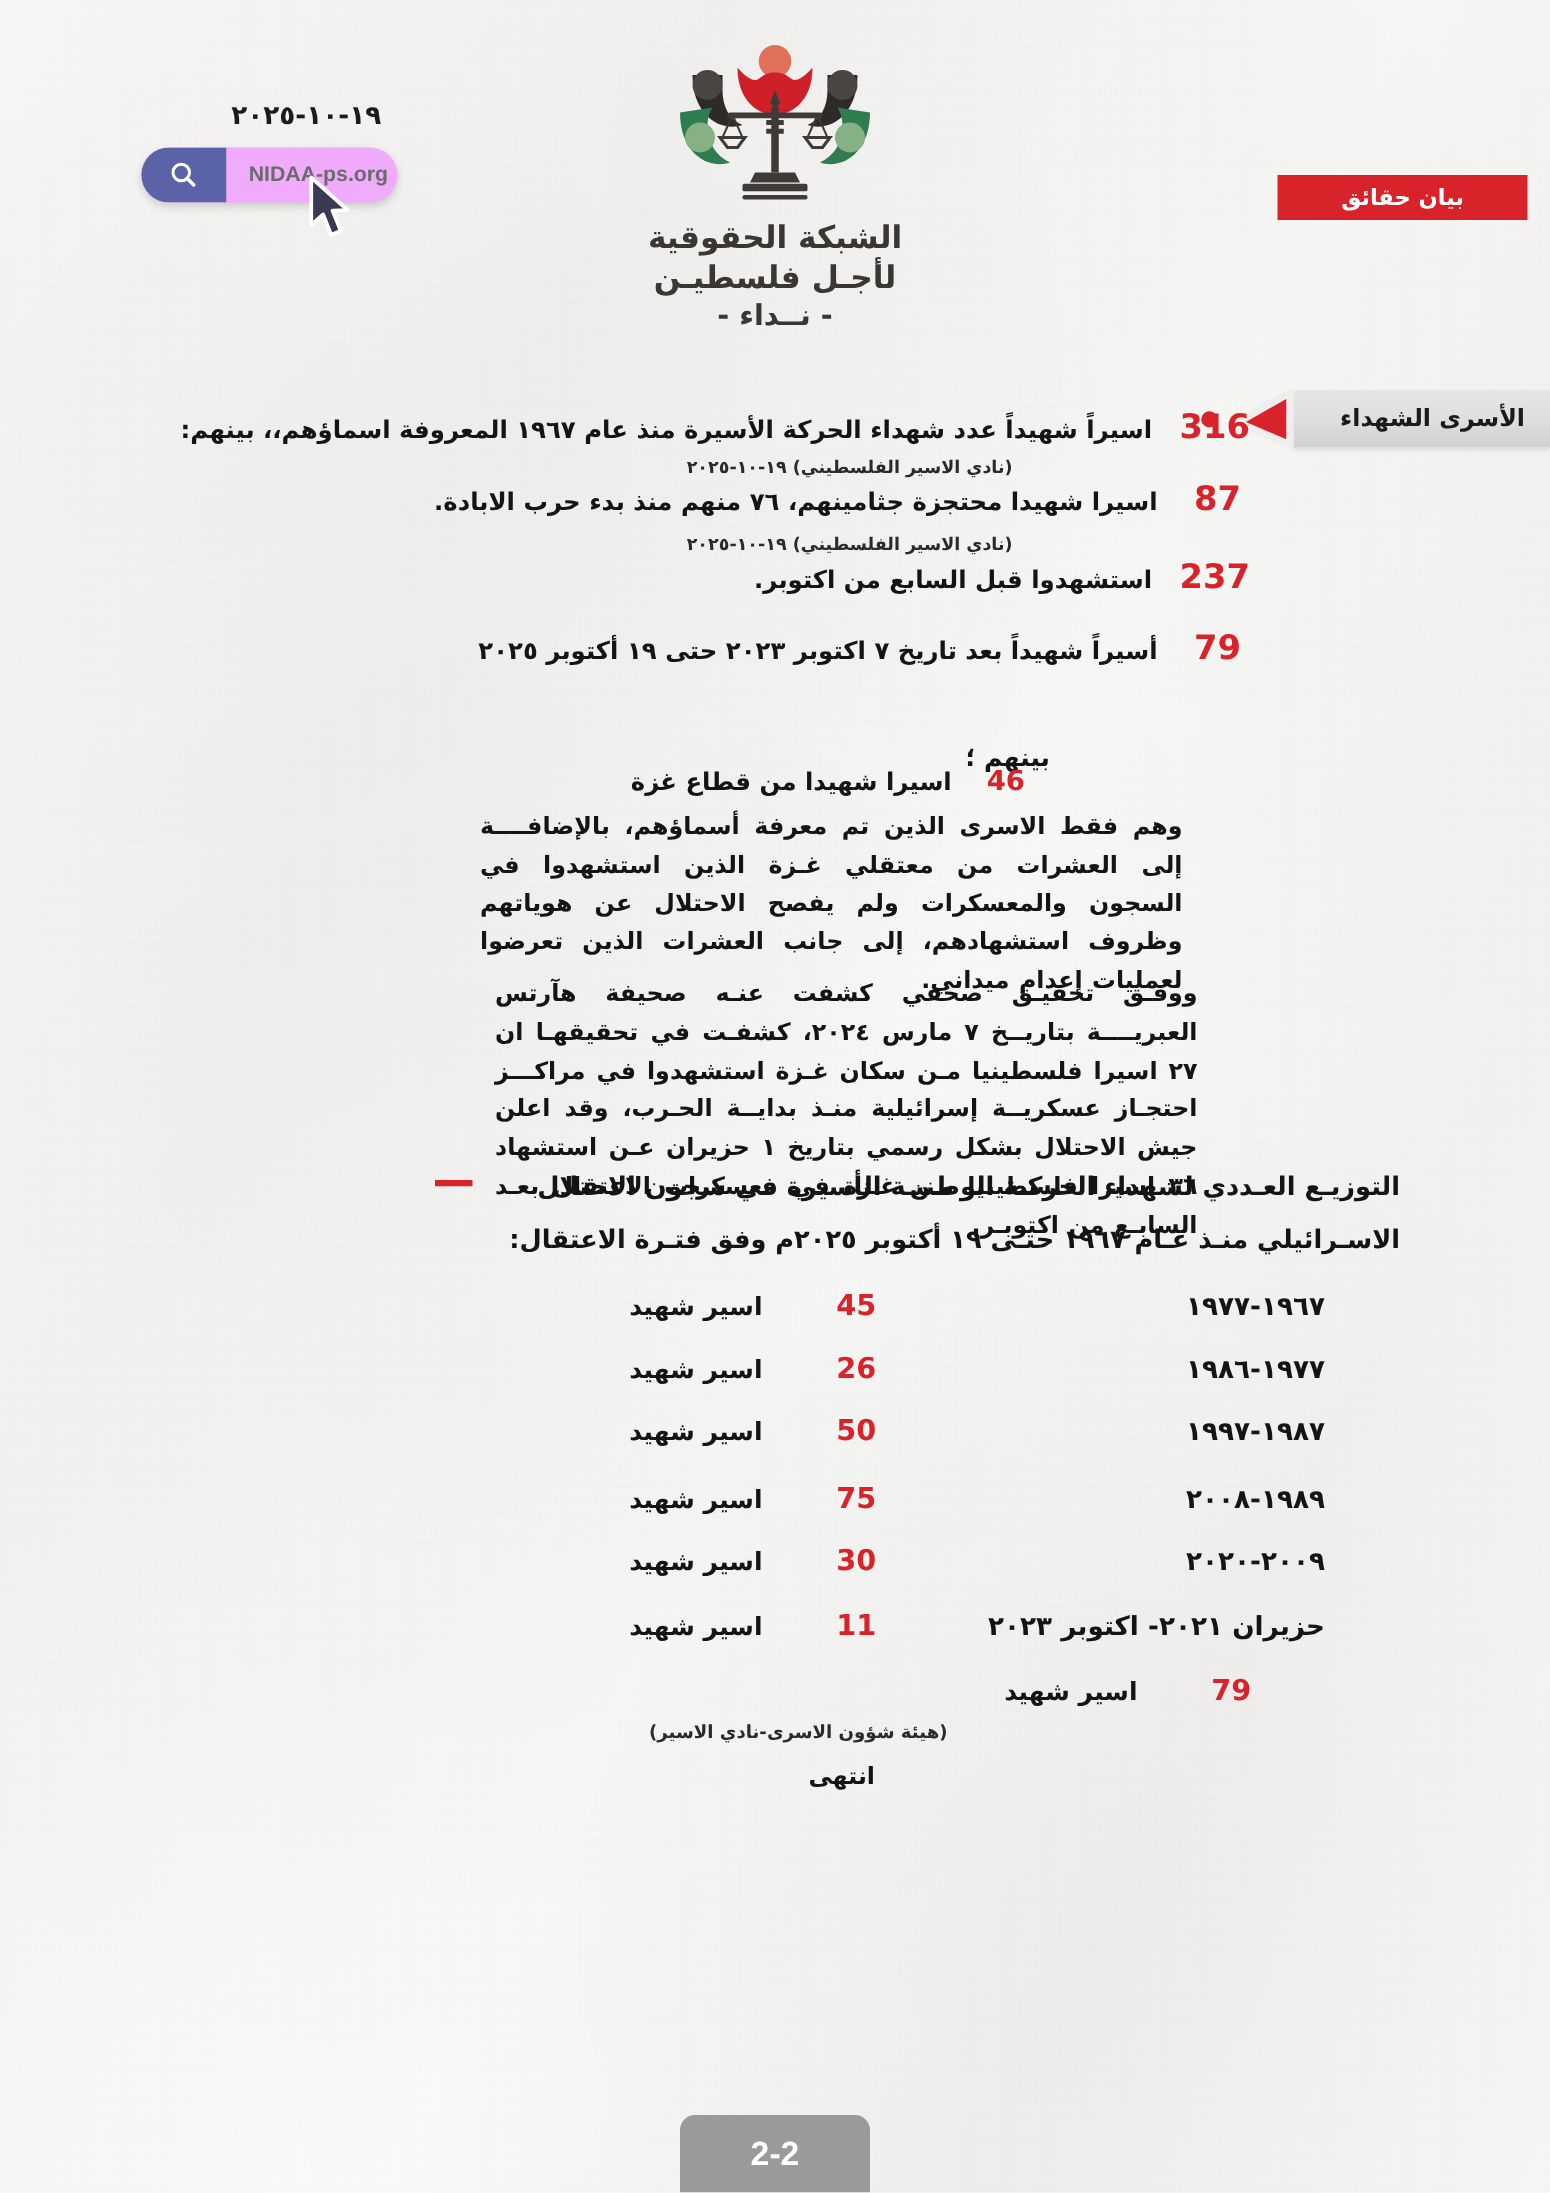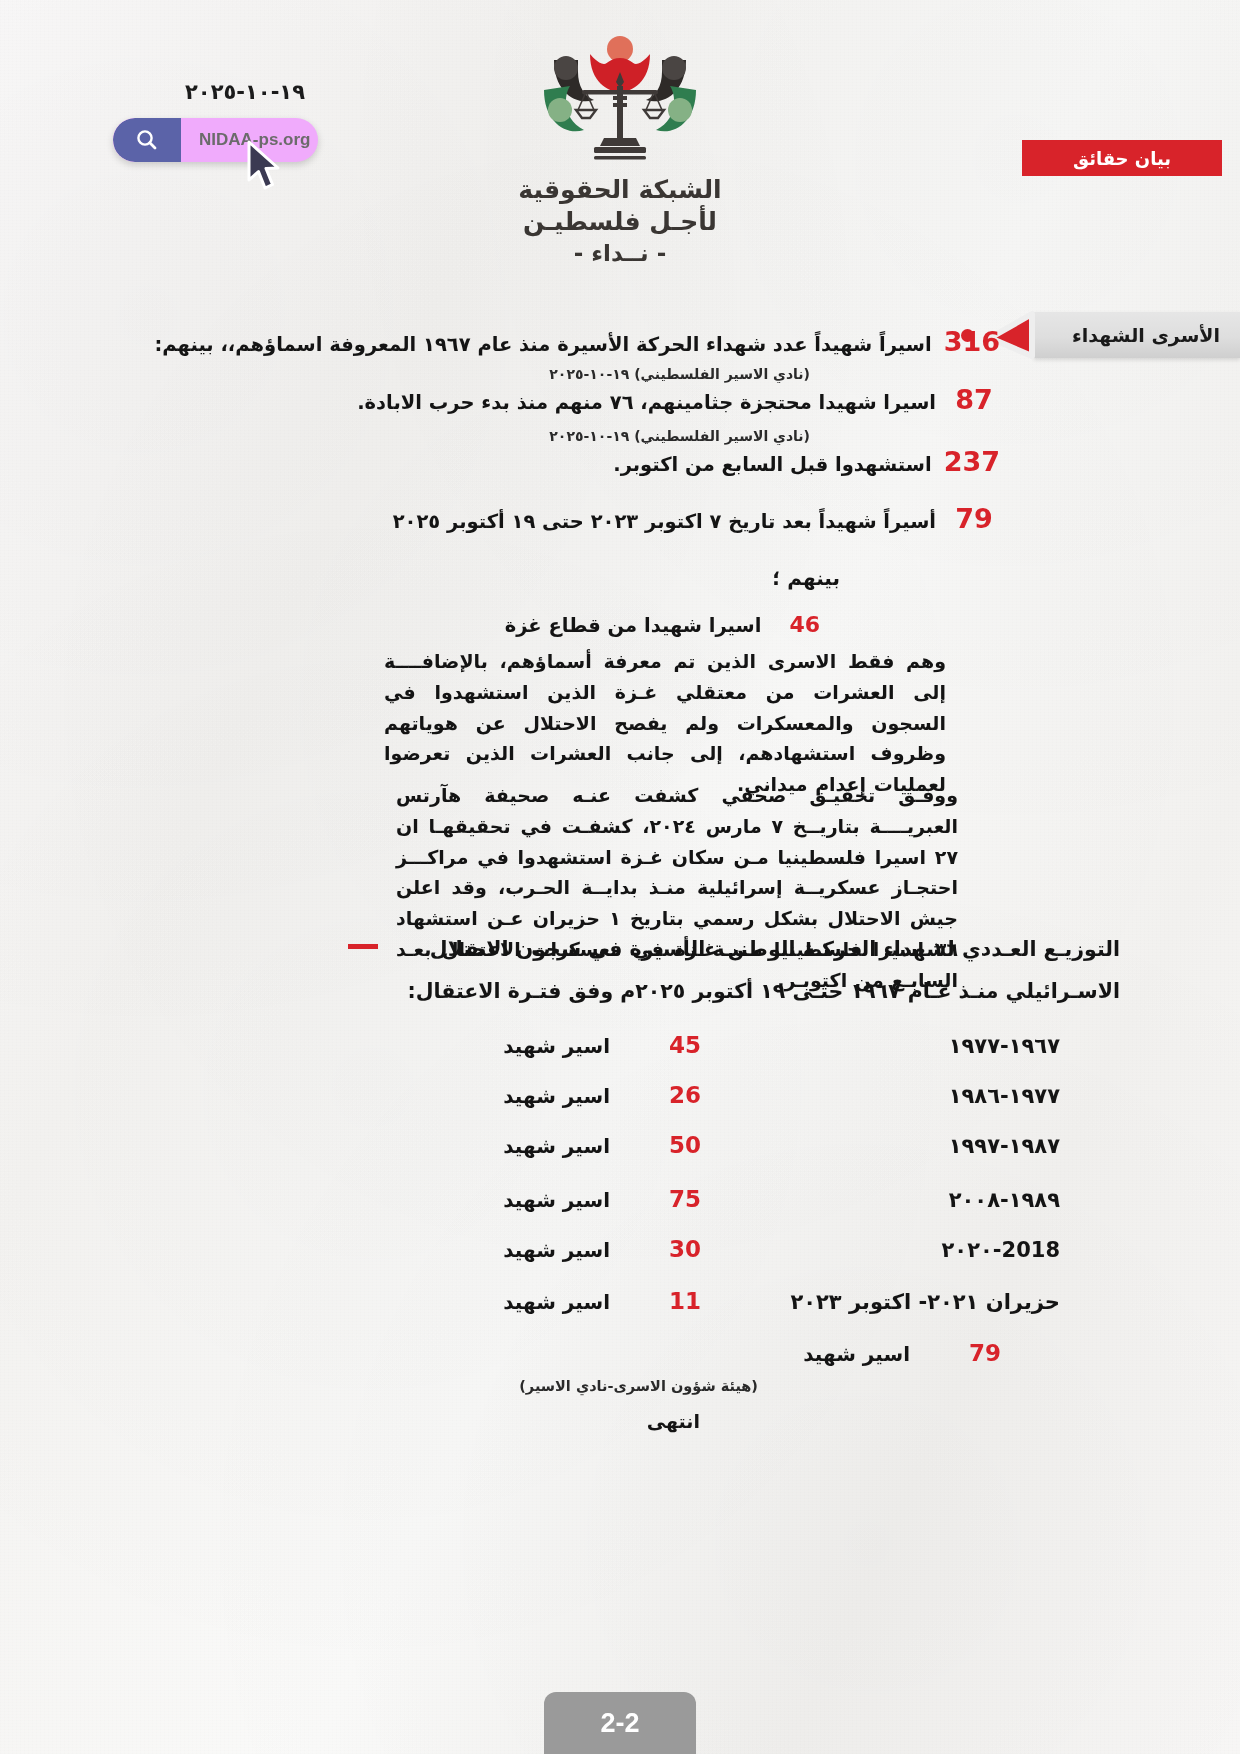--- a/index.html
+++ b/index.html
@@ -163,21 +163,21 @@
     font-weight: 700;
     direction: ltr;
     min-width: 52px;
     text-align: center;
     flex: none;
   }
   .stat-text {
     font-size: 19.5px;
     font-weight: 700;
     color: #141414;
-    margin-right: 12px;
+    margin-right: 22px;
     line-height: 1.45;
     white-space: nowrap;
   }
   .src-note {
     position: absolute;
     font-size: 14px;
     font-weight: 700;
     color: #2a2a2a;
   }
 
@@ -384,21 +384,21 @@
   <div class="stat" style="right:240px; top:446px;">
     <div class="stat-num">237</div>
     <div class="stat-text">استشهدوا قبل السابع من اكتوبر.</div>
   </div>
 
   <div class="stat" style="right:240px; top:503px;">
     <div class="stat-num">79</div>
     <div class="stat-text">أسيراً شهيداً بعد تاريخ ٧ اكتوبر ٢٠٢٣ حتى  ١٩ أكتوبر ٢٠٢٥</div>
   </div>
 
-  <div class="between-label" style="right:400px; top:566px;">بينهم ؛</div>
+  <div class="between-label" style="right:400px; top:594px;">بينهم ؛</div>
 
   <div class="stat" style="right:420px; top:612px;">
     <div class="stat-sub-num">46</div>
     <div class="stat-text" style="margin-right:28px;">اسيرا شهيدا من قطاع غزة</div>
   </div>
 
   <div class="para" style="right:294px; top:646px; width:562px;">وهم فقط الاسرى الذين تم معرفة أسماؤهم، بالإضافــــة إلى العشرات من معتقلي غـزة الذين استشهدوا في السجون والمعسكرات ولم يفصح الاحتلال عن هوياتهم وظروف استشهادهم، إلى جانب العشرات الذين تعرضوا لعمليات إعدام ميداني.</div>
 
   <div class="para" style="right:282px; top:780px; width:562px;">ووفـق تحقيـق صحفي كشفت عنـه صحيفة هآرتس العبريــــة بتاريــخ ٧ مارس ٢٠٢٤، كشفـت في تحقيقهـا ان ٢٧ اسيرا فلسطينيا مـن سكان غـزة استشهدوا في مراكـــز احتجـاز عسكريــة إسرائيلية منـذ بدايــة الحـرب، وقد اعلن جيش الاحتلال بشكل رسمي بتاريخ ١ حزيران عـن استشهاد ٣٦ اسيرا فلسطينيا مـن غـزة في معسكرات الاعتقال بعـد السابـع من اكتوبـر.</div>
 
@@ -420,21 +420,21 @@
     <div class="t-period">١٩٨٧-١٩٩٧</div>
     <div class="t-count">50</div>
     <div class="t-unit">اسير شهيد</div>
   </div>
   <div class="trow" style="top:1186px;">
     <div class="t-period">١٩٨٩-٢٠٠٨</div>
     <div class="t-count">75</div>
     <div class="t-unit">اسير شهيد</div>
   </div>
   <div class="trow" style="top:1236px;">
-    <div class="t-period">2018-٢٠٢٠</div>
+    <div class="t-period">٢٠٠٩-٢٠٢٠</div>
     <div class="t-count">30</div>
     <div class="t-unit">اسير شهيد</div>
   </div>
   <div class="trow" style="top:1288px;">
     <div class="t-period">حزيران ٢٠٢١- اكتوبر ٢٠٢٣</div>
     <div class="t-count">11</div>
     <div class="t-unit">اسير شهيد</div>
   </div>
   <div class="trow" style="top:1340px;">
     <div class="t-count">79</div>

